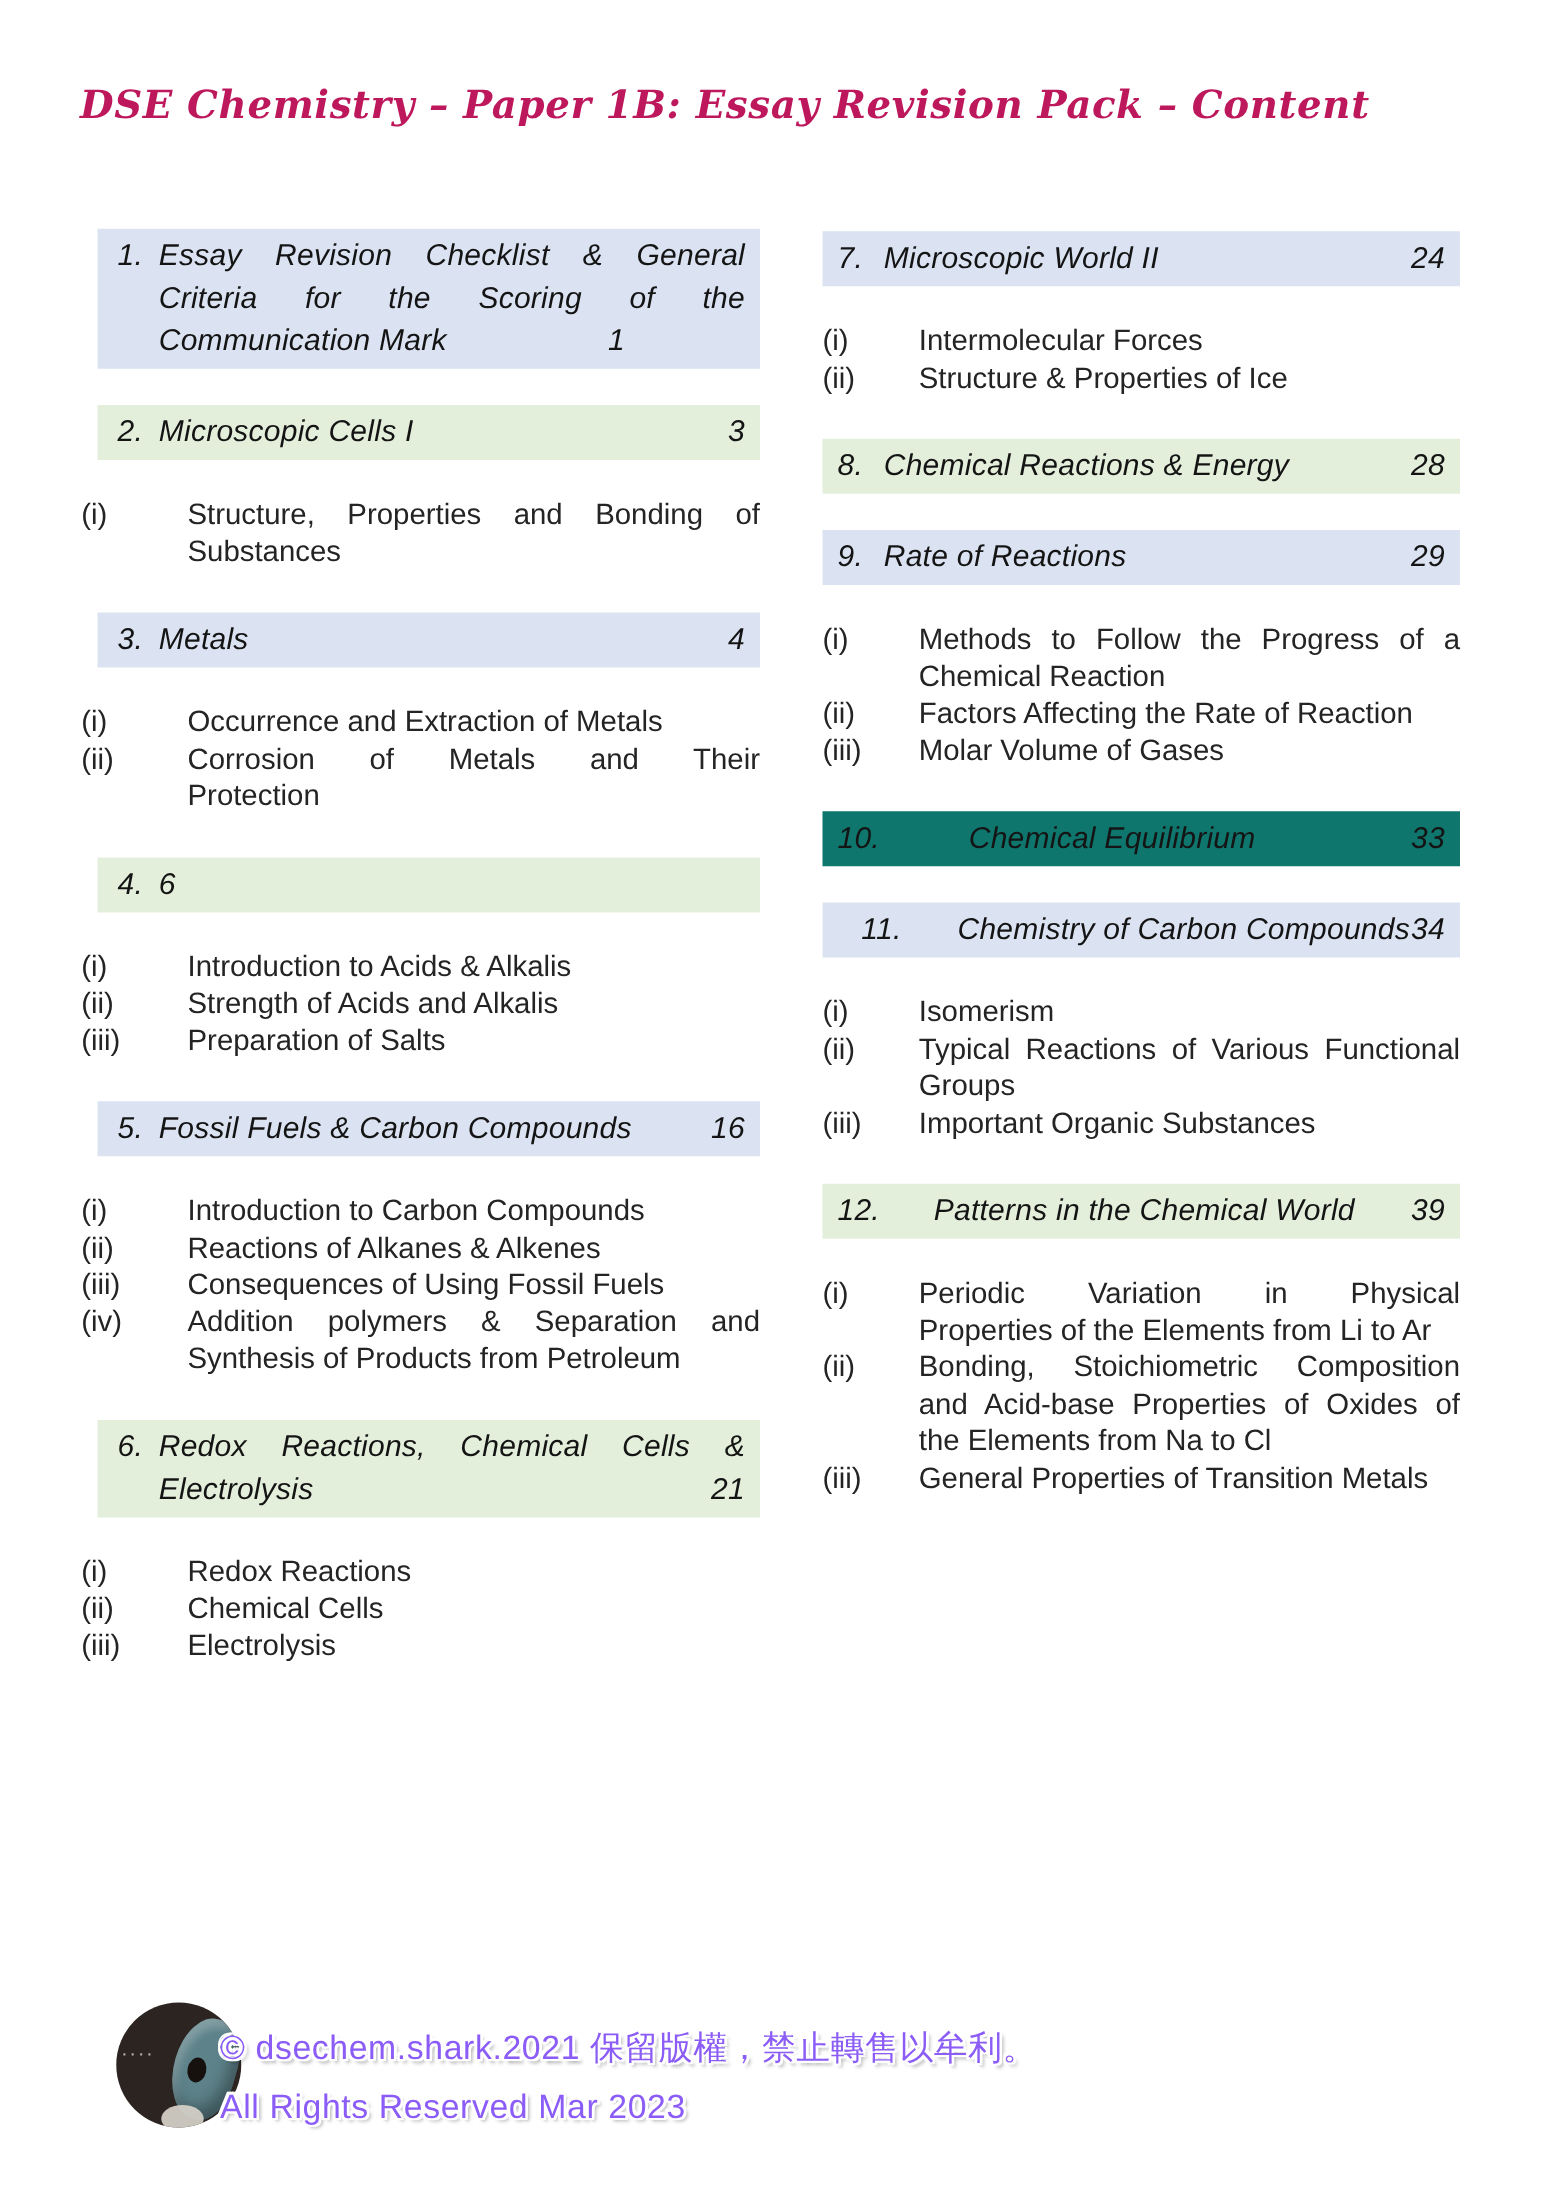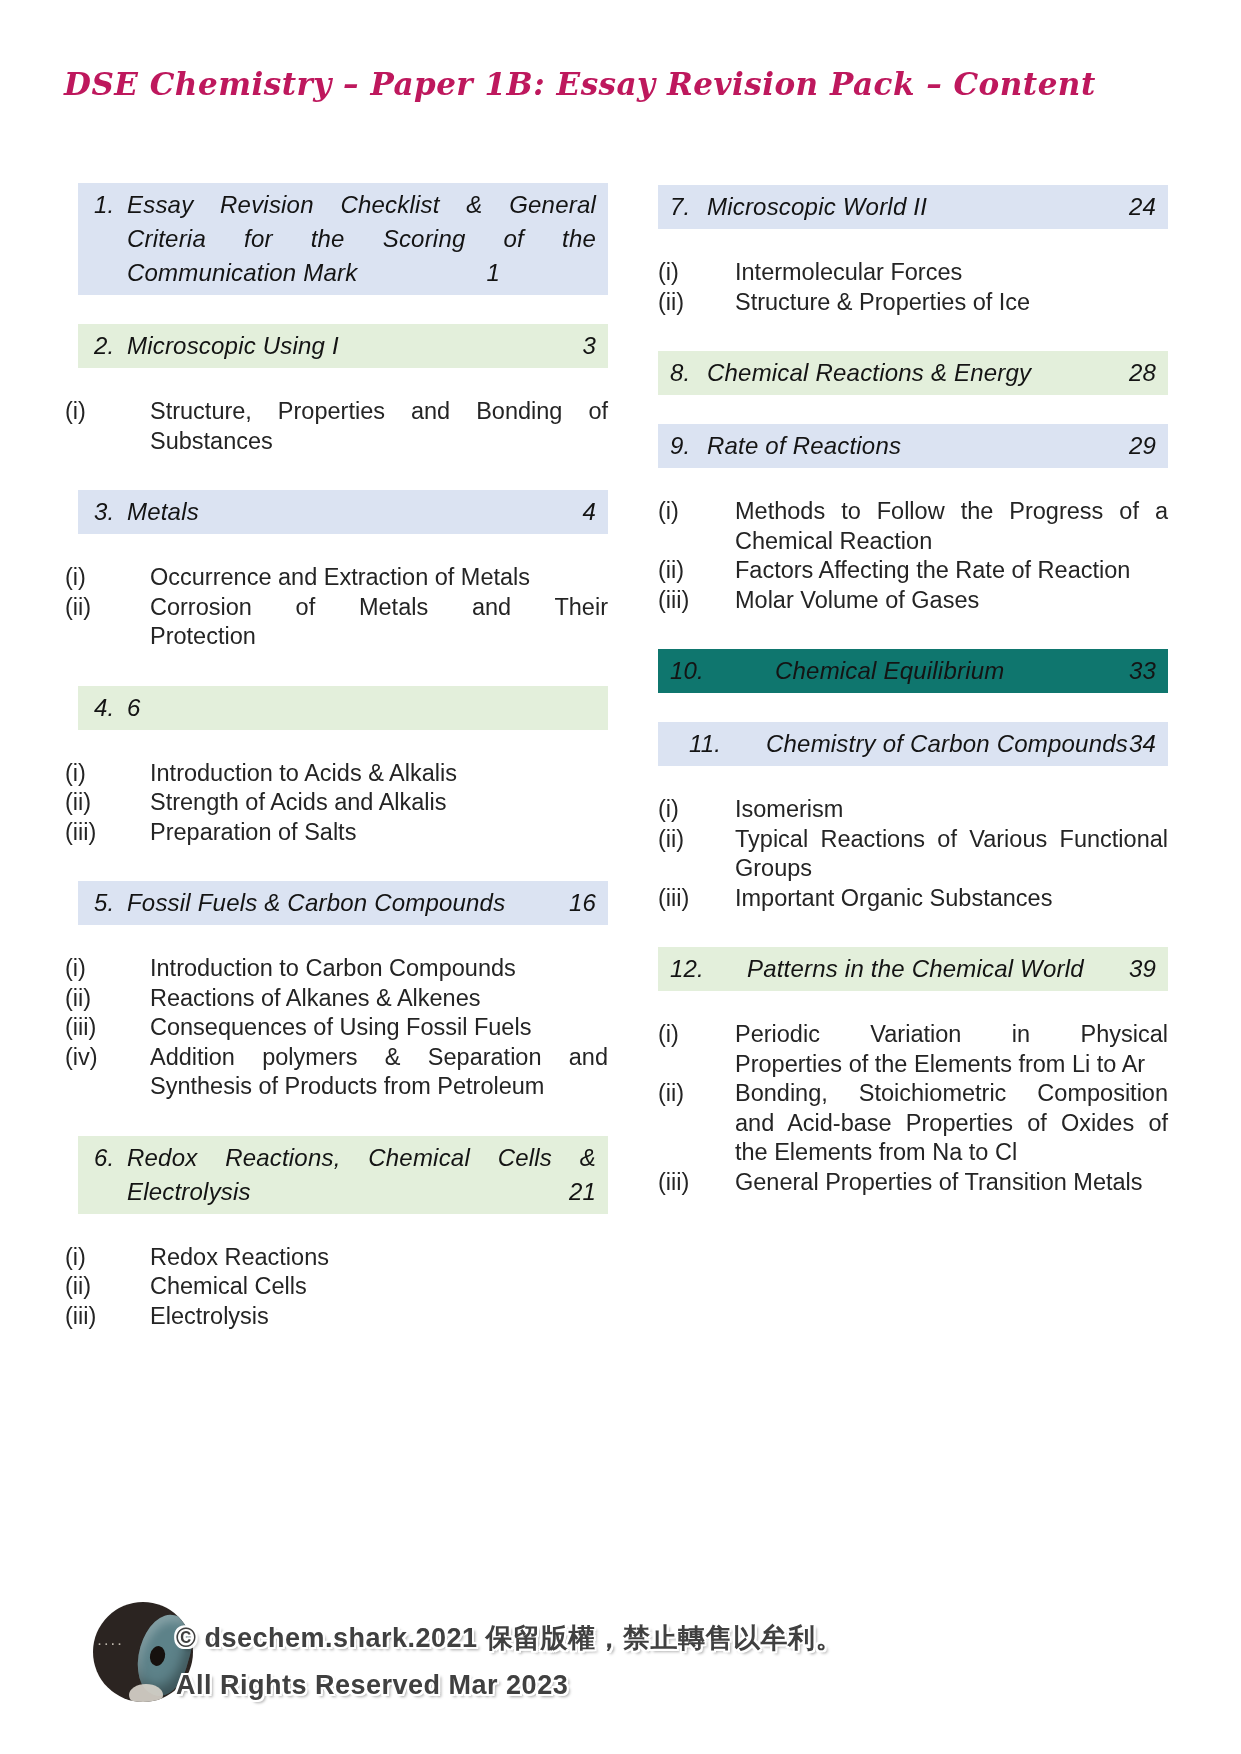--- a/index.html
+++ b/index.html
@@ -63,21 +63,21 @@
   .logo-light {
     position:absolute; left:36px; bottom:-4px; width:34px; height:22px;
     background:#d9d5cc; border-radius:50%; opacity:.9;
   }
   .logo-text {
     position:absolute; left:5px; top:36px; color:#cfc9bd; font-size:11px;
     letter-spacing:3px; font-weight:700; opacity:.9; white-space:nowrap;
   }
   .copyright {
     position:absolute; left:176px; white-space:nowrap;
-    font-weight:700; font-size:27px; letter-spacing:0.5px; color:#404040;
+    font-weight:400; font-size:27px; letter-spacing:0.5px; color:#8b5cf6;
     text-shadow:
       -2px -2px 0 #fff, 2px -2px 0 #fff, -2px 2px 0 #fff, 2px 2px 0 #fff,
       -2px 0 0 #fff, 2px 0 0 #fff, 0 -2px 0 #fff, 0 2px 0 #fff,
       3px 3px 3px rgba(0,0,0,0.35);
   }
   .copyright.line1 { top:1620px; }
   .copyright.line2 { top:1670px; }
 </style>
 </head>
 <body>
@@ -92,21 +92,21 @@
           <div class="hline just">Essay Revision Checklist &amp; General</div>
           <div class="hline just">Criteria for the Scoring of the</div>
           <div class="hline lastline">
             <span>Communication Mark</span>
             <span class="pg">1</span>
           </div>
         </div>
       </div>
       <div class="sec-box sec-left-1" style="background-color: rgb(227, 239, 219);">
         <span class="num">2.</span>
-        <span class="title">Microscopic Using I</span>
+        <span class="title">Microscopic Cells I</span>
         <span class="pg">3</span>
       </div>
       <div class="topics">
         <div class="topic">
           <span class="tmark">(i)</span>
           <div class="tlines">
             <div class="tline just">Structure, Properties and Bonding of</div>
             <div class="tline">Substances</div>
           </div>
         </div>

